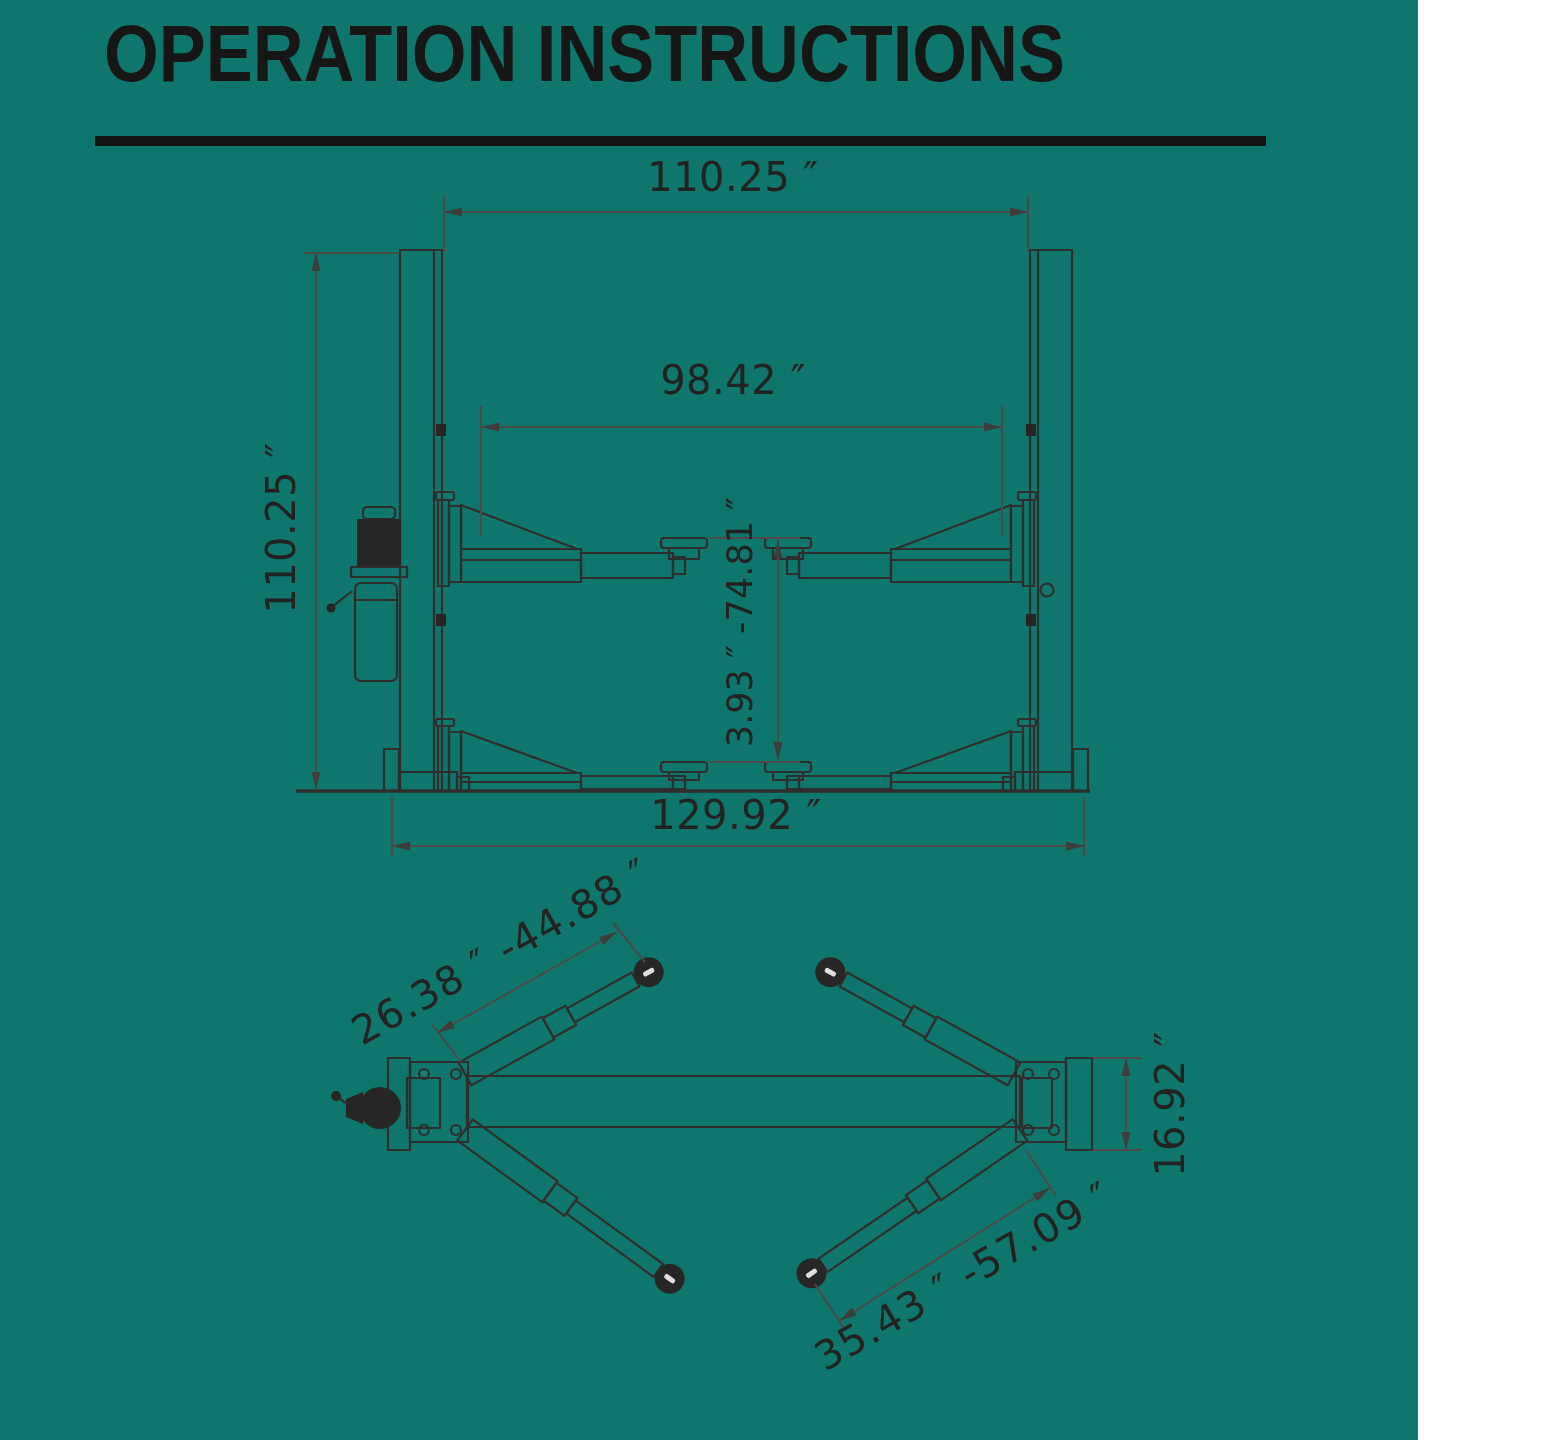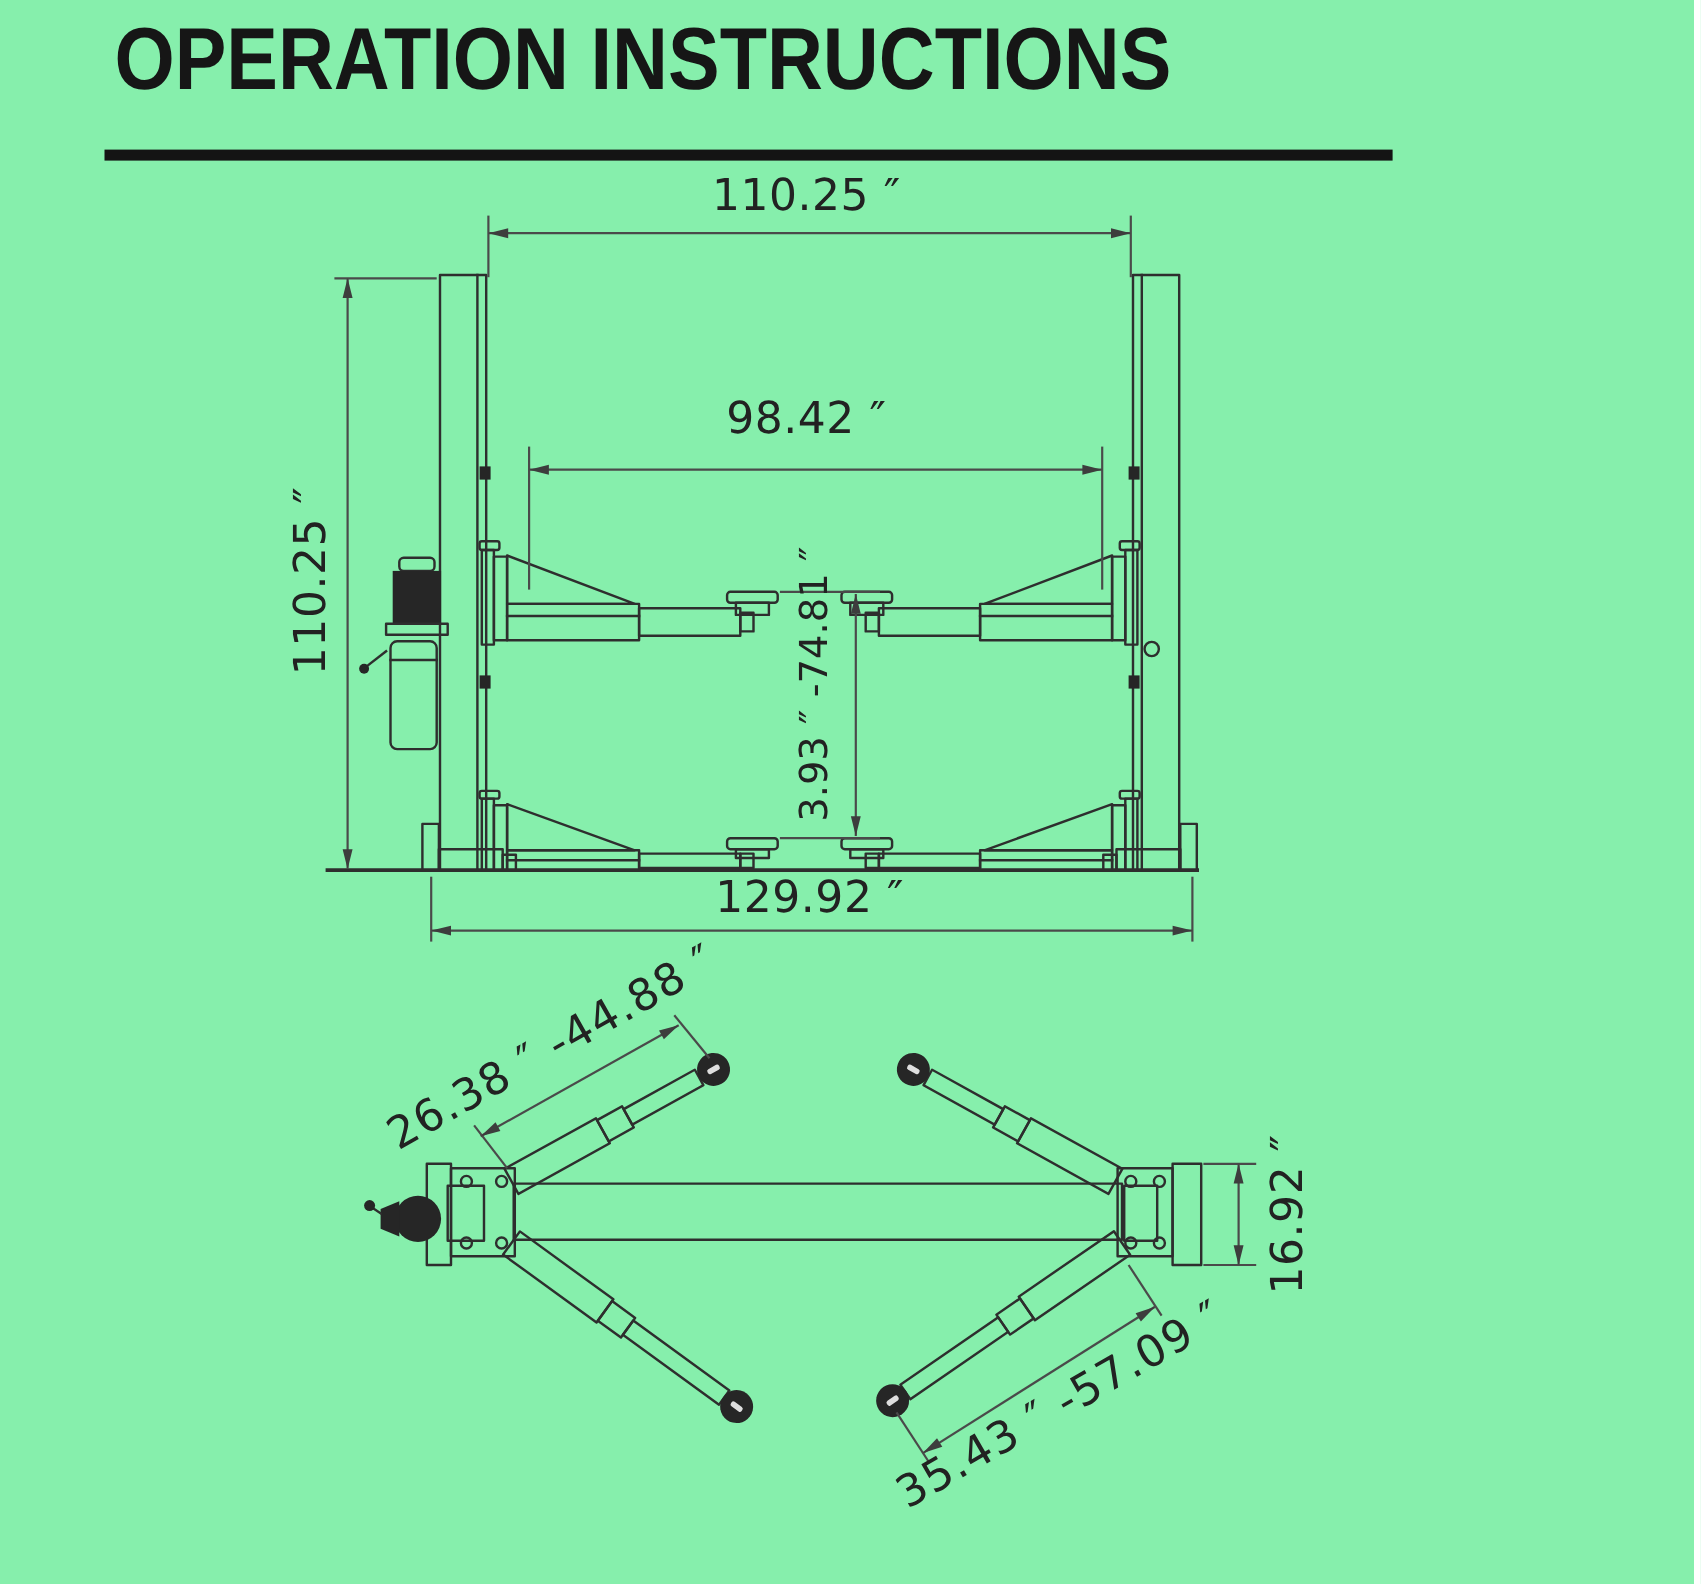--- a/index.html
+++ b/index.html
@@ -1,16 +1,16 @@
 <!DOCTYPE html>
 <html><head>
 <meta charset="utf-8">
 <style>
   html,body{margin:0;padding:0;background:#fff;}
-  .page{position:relative;width:1540px;height:1440px;background:#86efac;overflow:hidden;font-family:"Liberation Sans",sans-serif;}
+  .page{position:relative;width:1418px;height:1440px;background:#0f766e;overflow:hidden;font-family:"Liberation Sans",sans-serif;}
   .title{position:absolute;left:104px;top:8px;font-size:80px;font-weight:700;color:#161616;transform:scaleX(.88);transform-origin:left top;white-space:nowrap;letter-spacing:0;}
   .rule{position:absolute;left:95px;top:136px;width:1171px;height:10px;background:#141414;}
   svg{position:absolute;left:0;top:0;}
   .m{fill:none;stroke:#2e2e2e;stroke-width:2.2;stroke-linejoin:round;stroke-linecap:square;}
   .m3{fill:none;stroke:#2e2e2e;stroke-width:3.5;stroke-linejoin:round;}
   .mf{fill:#262626;stroke:none;}
   .dim{fill:none;stroke:#4a4a4a;stroke-width:2;}
   .dtxt{font-family:"DejaVu Sans",sans-serif;font-size:40px;fill:#222;letter-spacing:0.5px;}
   .dtxt2{font-family:"DejaVu Sans",sans-serif;font-size:35px;fill:#222;letter-spacing:0px;}
   .dtxt3{font-family:"DejaVu Sans",sans-serif;font-size:40px;fill:#222;letter-spacing:1.5px;}

